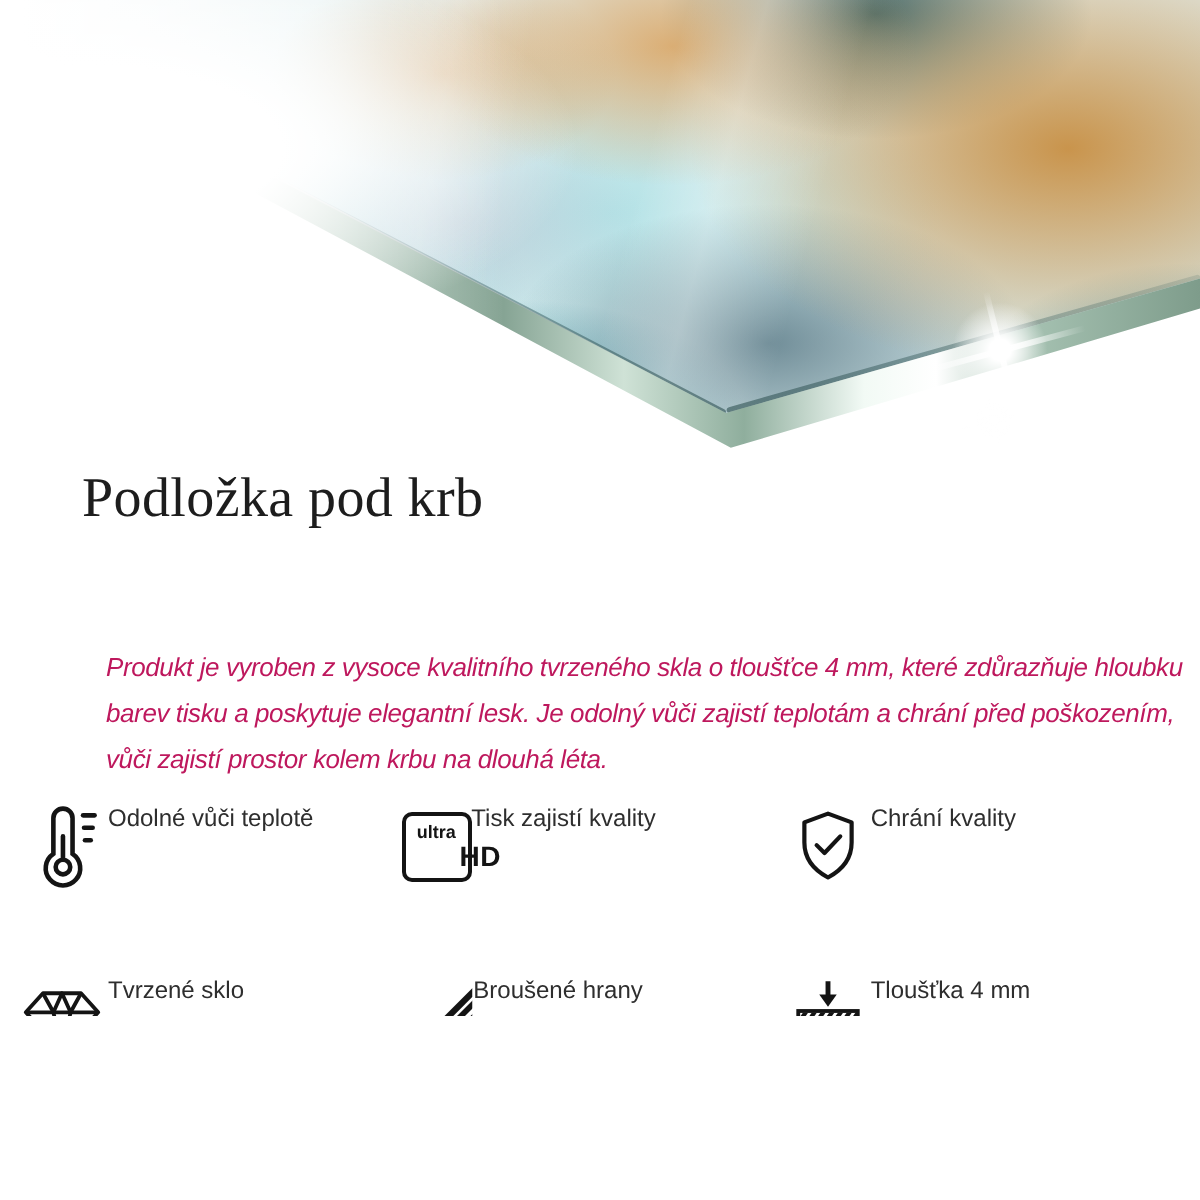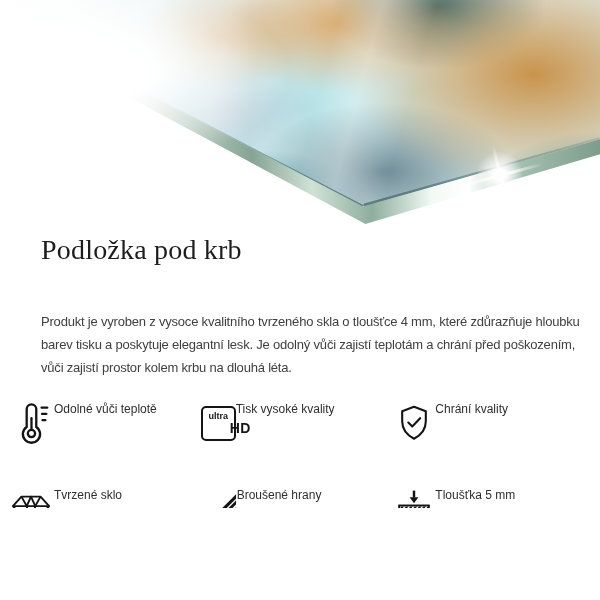--- a/index.html
+++ b/index.html
@@ -72,22 +72,22 @@
   .sparkle-small{left:497px;top:210px;transform:scale(.38);}
 
   
   .heading{
     position:absolute;left:41px;top:235px;margin:0;
     font-family:"Liberation Serif","DejaVu Serif",serif;
     font-weight:500;font-size:28px;line-height:30px;color:#1d1d1d;letter-spacing:.2px;
   }
   .heading span{display:block;}
   .desc{
-    position:absolute;left:41px;top:310px;margin:0;
-    font-size:13px;line-height:23px;color:#404040;letter-spacing:-.2px;
+    position:absolute;left:41px;top:310px;margin:12px;
+    font-size:13px;line-height:23px;color:#be185d;letter-spacing:-.2px;font-style:italic;
   }
   .desc span{display:block;white-space:nowrap;}
 
   
   .features{
     position:absolute;left:8px;top:398px;width:578px;
     display:grid;grid-template-columns:repeat(3,1fr);row-gap:9px;
   }
   .feature{display:flex;flex-direction:row;align-items:flex-start;height:77px;}
   .icon-wrap{height:50px;display:flex;align-items:center;justify-content:center;}
@@ -155,21 +155,21 @@
       <div class="feature-label">Odolné vůči teplotě</div>
     </div>
 
     <div class="feature">
       <div class="icon-wrap">
         <div class="uhd-box">
           <span class="uhd-top">ultra</span>
           <span class="uhd-bottom">HD</span>
         </div>
       </div>
-      <div class="feature-label">Tisk vysoké kvality</div>
+      <div class="feature-label">Tisk zajistí kvality</div>
     </div>
 
     <div class="feature">
       <div class="icon-wrap">
         <svg width="42" height="42" viewBox="0 0 48 48">
           <g fill="none" stroke="#141414" stroke-width="2.4" stroke-linecap="round" stroke-linejoin="round">
             <path d="M24 5.5 L37.5 10.5 v11.5 c0 9.5 -6 16 -13.5 20 c-7.5 -4 -13.5 -10.5 -13.5 -20 V10.5 Z"></path>
             <path d="M17.5 23.5 L22 28 L31 18.5"></path>
           </g>
         </svg>
@@ -233,17 +233,17 @@
           </g>
           <g fill="#141414" stroke="none">
             <rect x="22.6" y="3" width="2.8" height="8"></rect>
             <path d="M19 10.5 h10 L24 17.5 Z"></path>
             <rect x="22.6" y="37" width="2.8" height="8"></rect>
             <path d="M19 38.5 h10 L24 31.5 Z" transform="translate(0,0)"></path>
           </g>
           <path d="M19 38.5 L29 38.5 L24 31.5 Z" fill="#141414"></path>
         </svg>
       </div>
-      <div class="feature-label">Tloušťka 5 mm</div>
+      <div class="feature-label">Tloušťka 4 mm</div>
     </div>
 
   </div>
 </div>
 
 </body></html>

